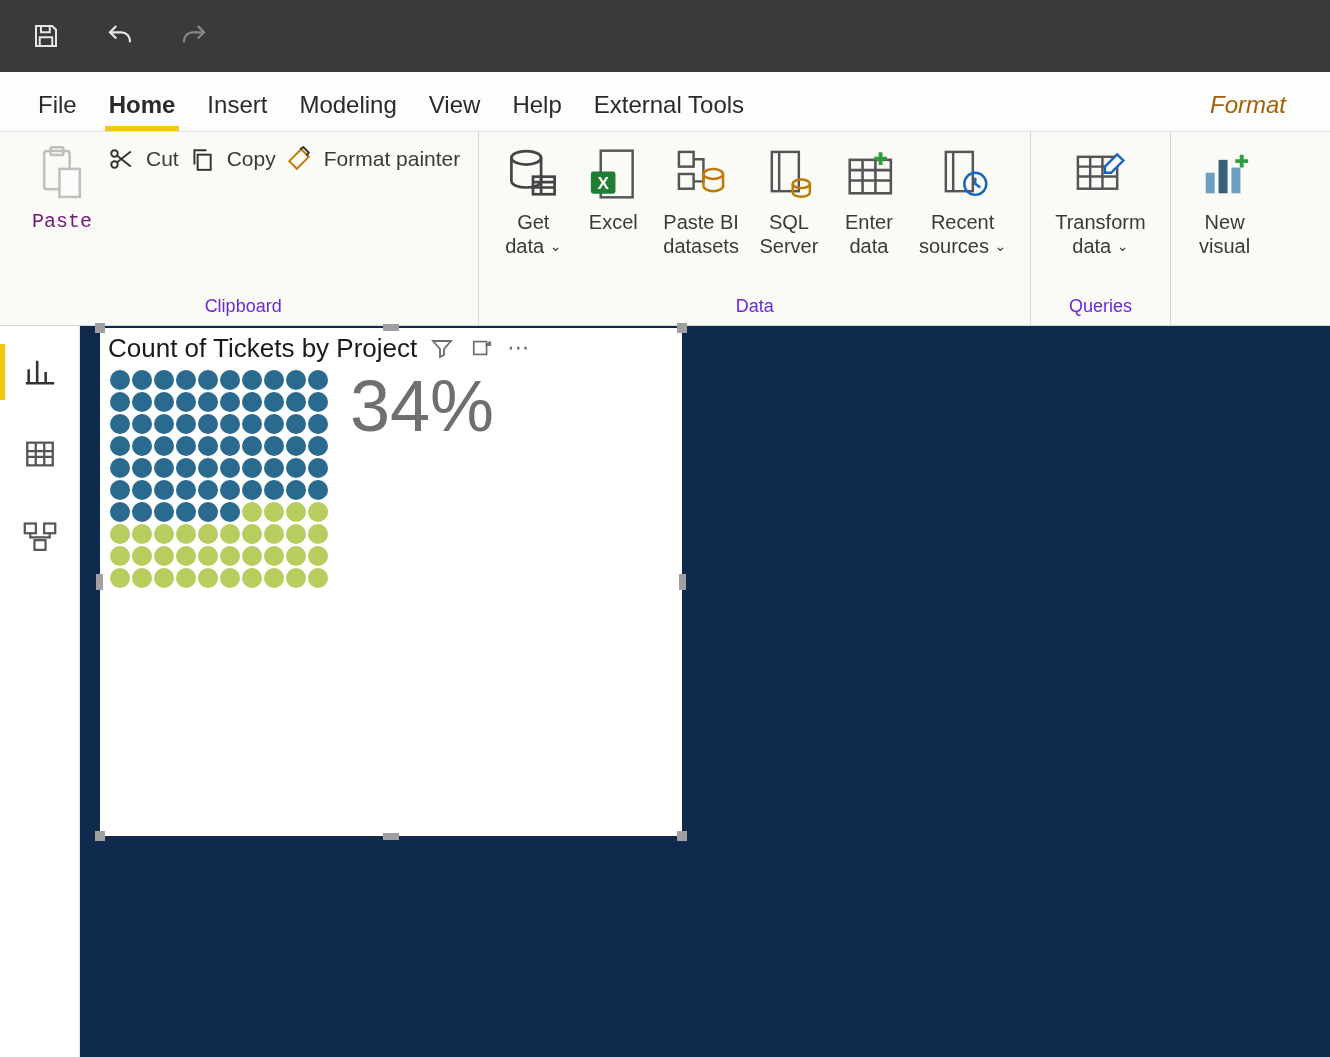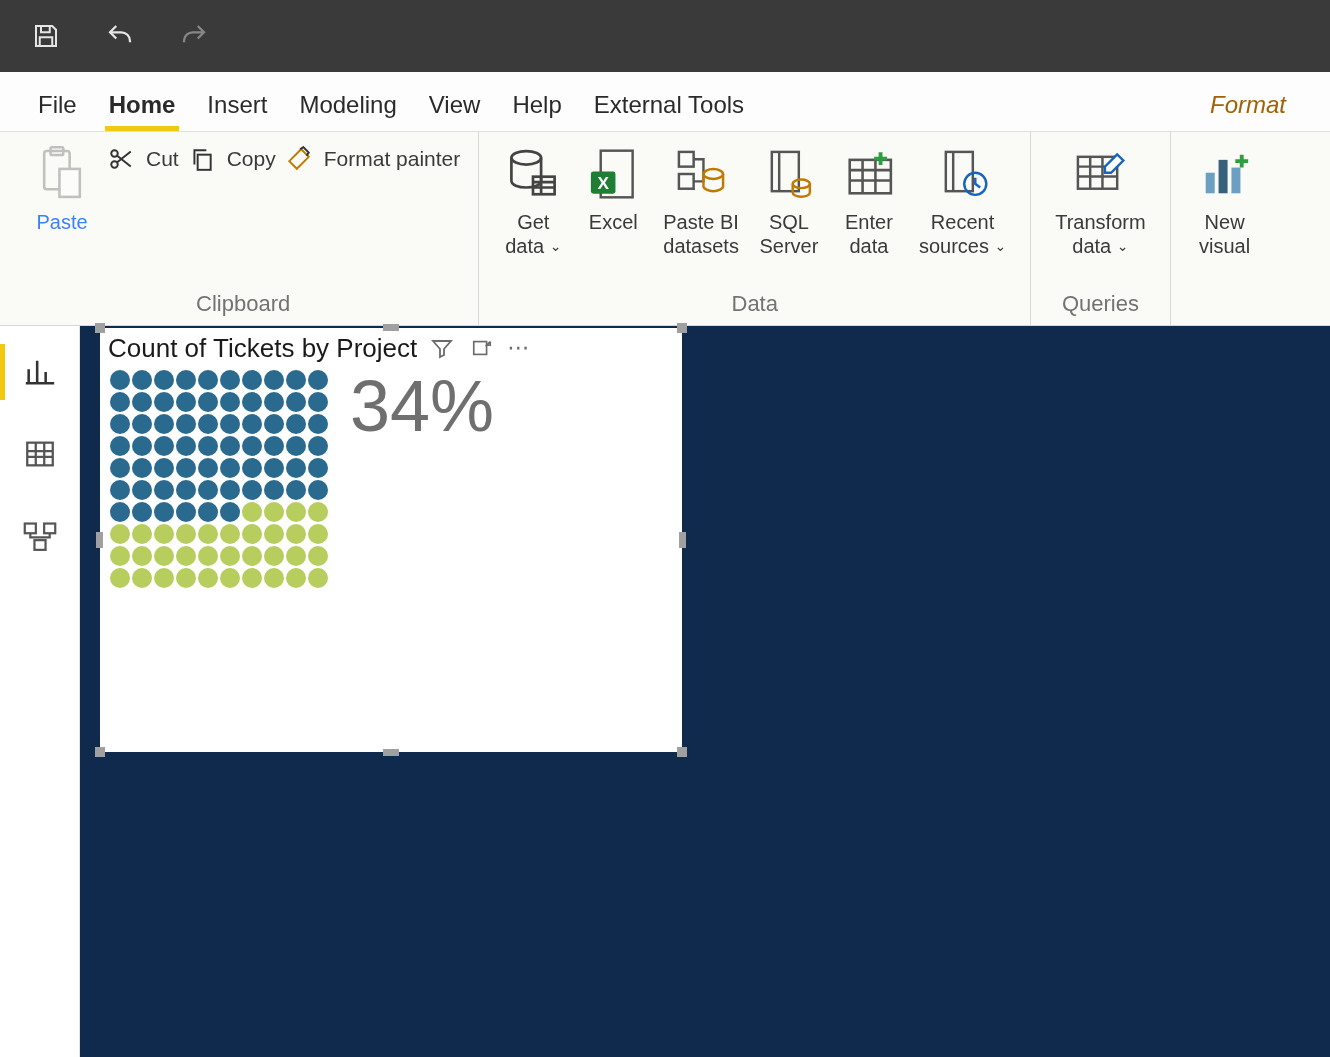--- a/index.html
+++ b/index.html
@@ -15,40 +15,40 @@
   .ribbon-tabs .tab { font-size:24px; color:#2a2a2a; padding: 0 4px 12px 4px; cursor:pointer; position:relative; }
   .ribbon-tabs .tab.active { font-weight:600; }
   .ribbon-tabs .tab.active::after { content:""; position:absolute; left:0; right:0; bottom:0; height:5px; background:#f2c811; }
   .ribbon-tabs .tab.format { color:#a16207; margin-left:auto; padding-right:14px;font-style:italic; }
 
   
   .ribbon { height:194px; background:#fafaf7; border-bottom:1px solid #d8d8d8; display:flex; align-items:stretch; }
   .group { display:flex; flex-direction:column; align-items:center; padding:6px 14px 2px 14px; border-right:1px solid #d8d8d8; }
   .group:last-child { border-right:none; }
   .group .body { flex:1; display:flex; align-items:flex-start; }
-  .group .label { font-size:22px; color:#737373; padding-bottom:6px; }
+  .group .label { font-size:18px; color:#6d28d9; padding-bottom:6px; }
 
   .big-btn { display:flex; flex-direction:column; align-items:center; justify-content:flex-start; padding:6px 10px 0 10px; text-align:center; font-size:20px; color:#3a3a3a; line-height:1.2; cursor:pointer; }
   .big-btn .ico { width:60px; height:60px; margin-bottom:6px; display:flex; align-items:center; justify-content:center; }
-  .big-btn.disabled { color:#3b82f6; }
+  .big-btn.disabled { color:#701a75;font-family:Liberation Mono, monospace; }
   .big-btn.disabled .ico { opacity:.45; }
 
   .small-btn-col { display:flex; flex-direction:row; gap:8px; padding:6px 4px 0 4px; }
   .small-btn { display:flex; align-items:center; gap:10px; font-size:21px; color:#3a3a3a; cursor:pointer; }
   .small-btn .sico { width:30px; height:30px; display:flex; align-items:center; justify-content:center; }
 
   
   .workspace { flex:1; display:flex; min-height:0; }
   .left-rail { width:80px; background:#fff; border-right:1px solid #e4e4e4; display:flex; flex-direction:column; align-items:center; padding-top:22px; gap:34px; }
   .left-rail .railbtn { width:48px; height:48px; display:flex; align-items:center; justify-content:center; color:#555; cursor:pointer; position:relative; }
   .left-rail .railbtn.active::after { content:""; position:absolute; left:-16px; top:-4px; bottom:-4px; width:5px; background:#f2c811; }
 
   .canvas { flex:1; background:#0f2a4c; position:relative; }
 
-  .visual { position:absolute; left:20px; top:2px; width:582px; height:424px; background:#fff; }
+  .visual { position:absolute; left:20px; top:2px; width:582px; height:508px; background:#fff; }
   .visual .sel { position:absolute; background:#a0a0a0; }
   .visual .sel.c  { width:10px; height:10px; }
   .visual .sel.m  { }
 
   .visual-header { height:38px; display:flex; align-items:center; padding:2px 8px 0 8px; }
   .visual-title { font-size:26px; color:#1a1a1a; white-space:nowrap; overflow:hidden; flex:0 0 auto; max-width:420px; }
   .visual-header .hicon { width:30px; height:30px; margin-left:10px; color:#6b6b6b; display:flex; align-items:center; justify-content:center; cursor:pointer; }
   .visual-header .dots { font-size:22px; color:#6b6b6b; letter-spacing:2px; margin-left:10px; cursor:pointer; }
 
   .visual-body { display:flex; padding:4px 10px 10px 10px; }

